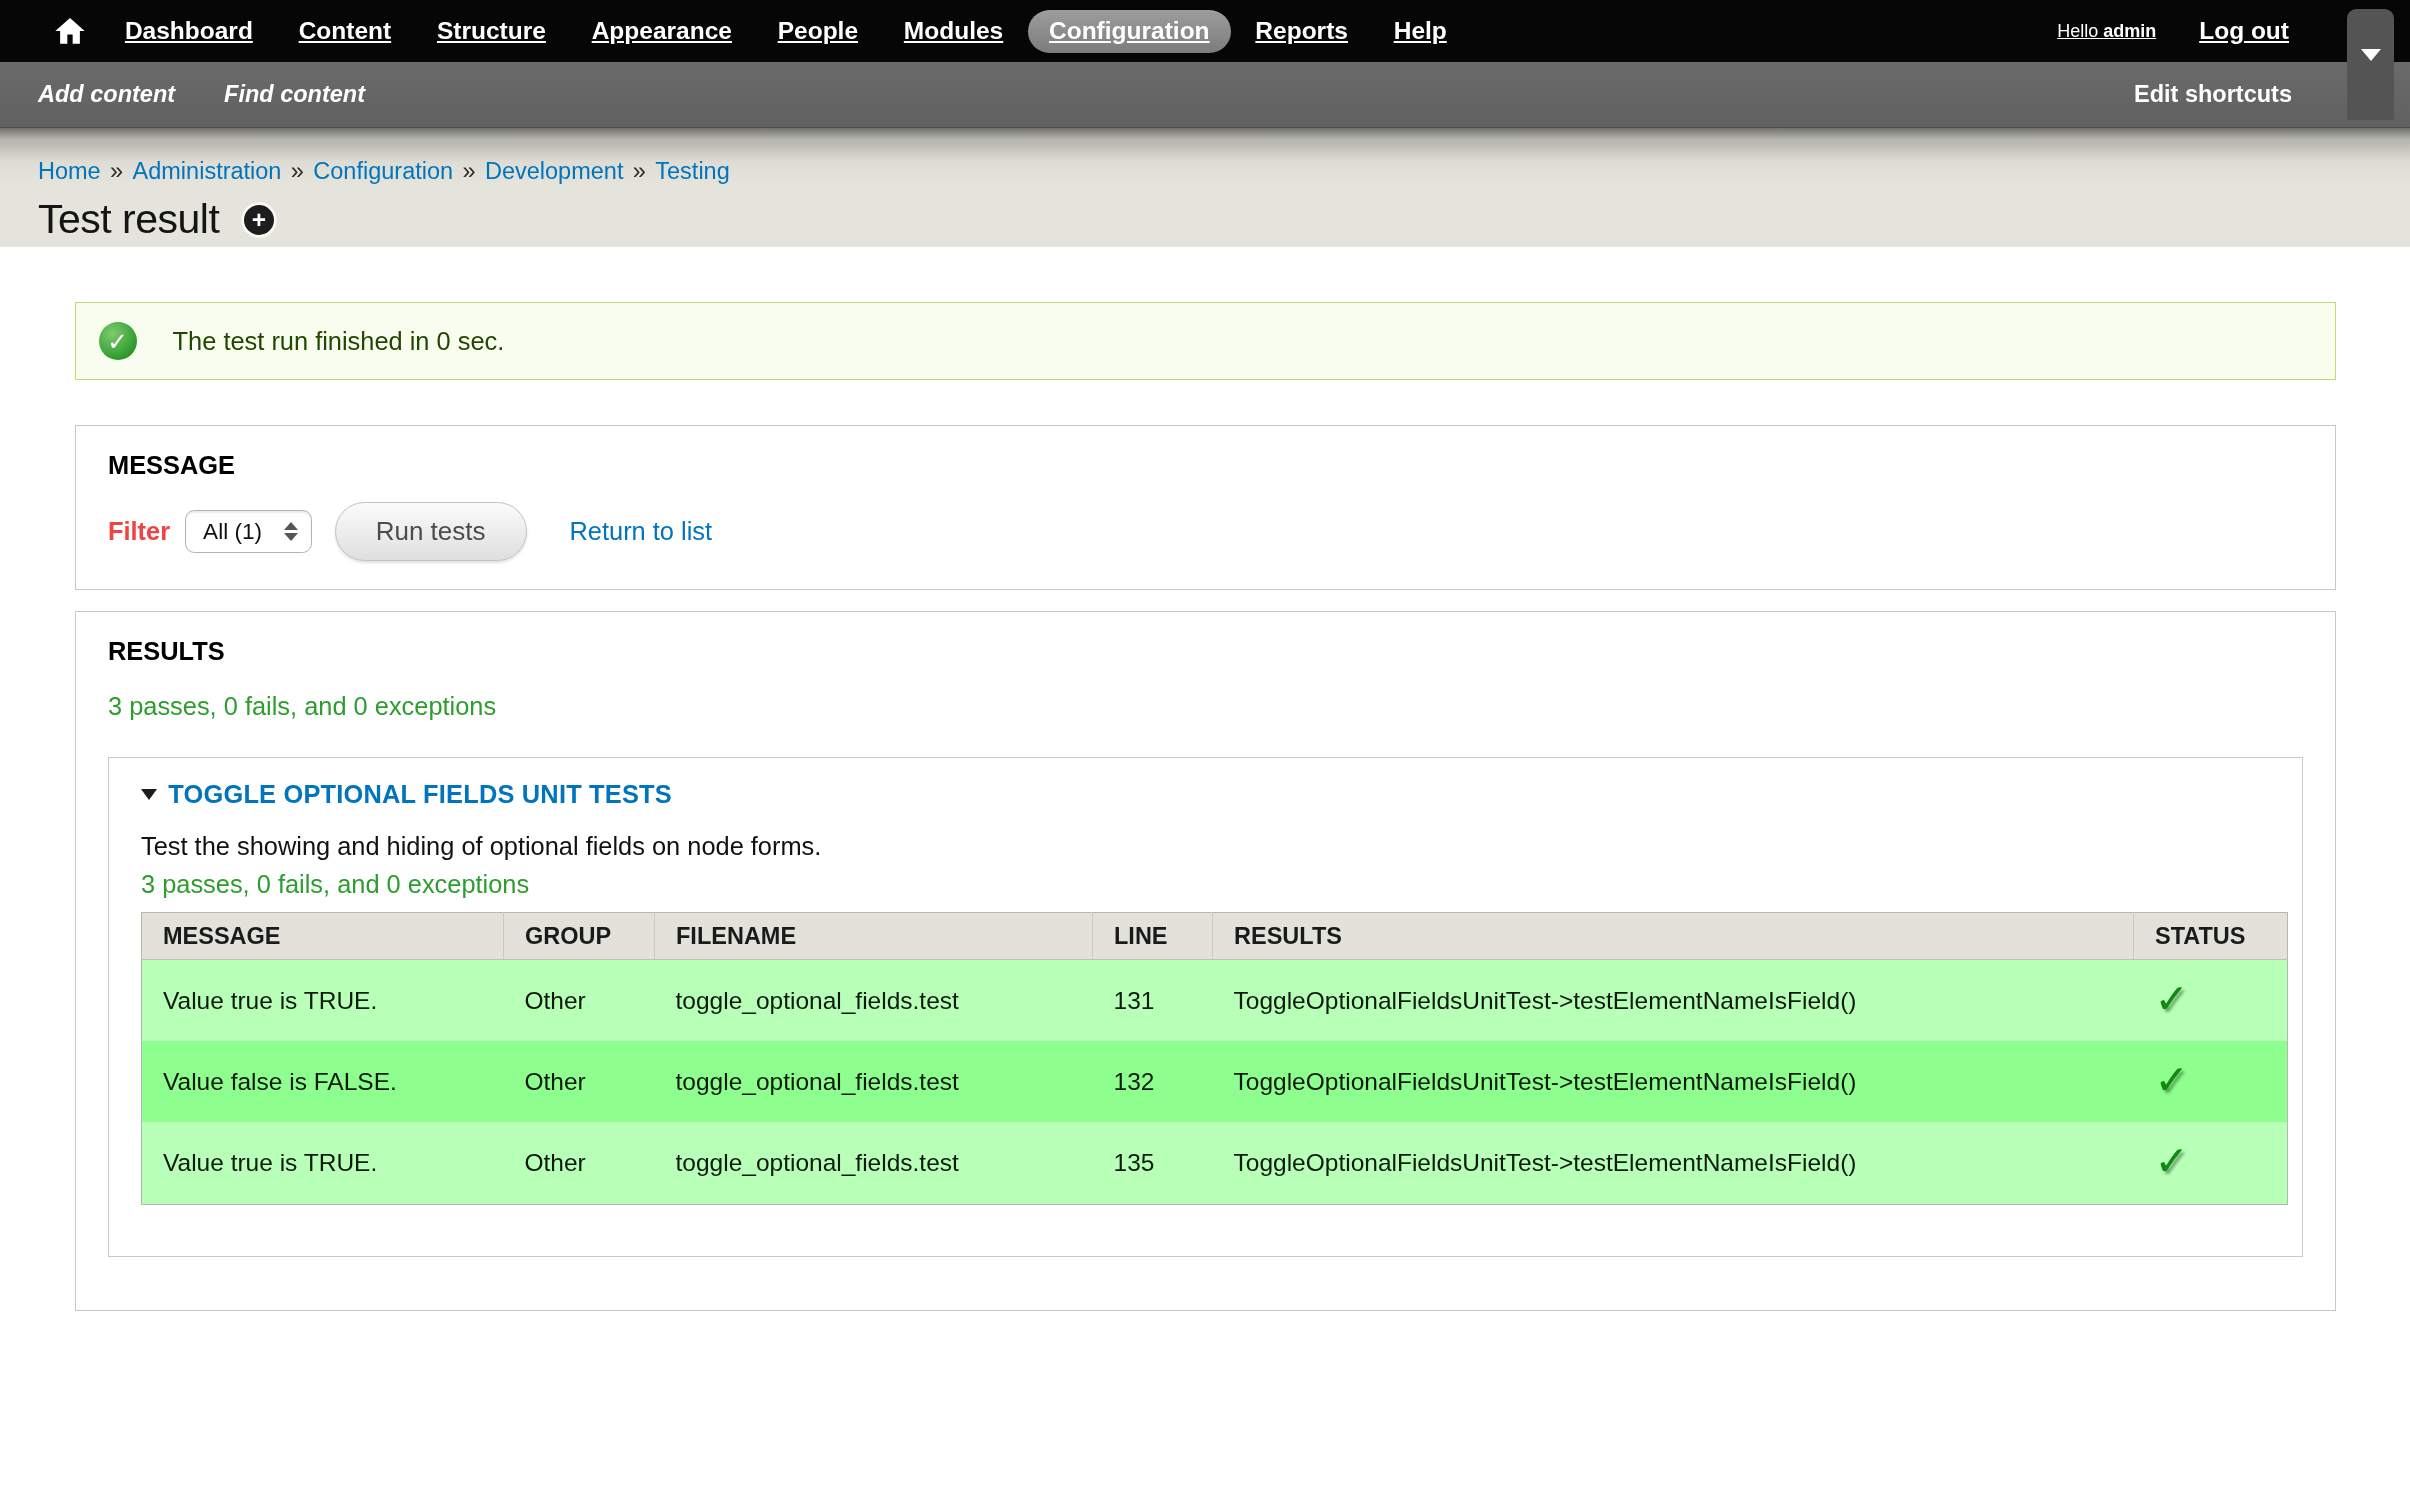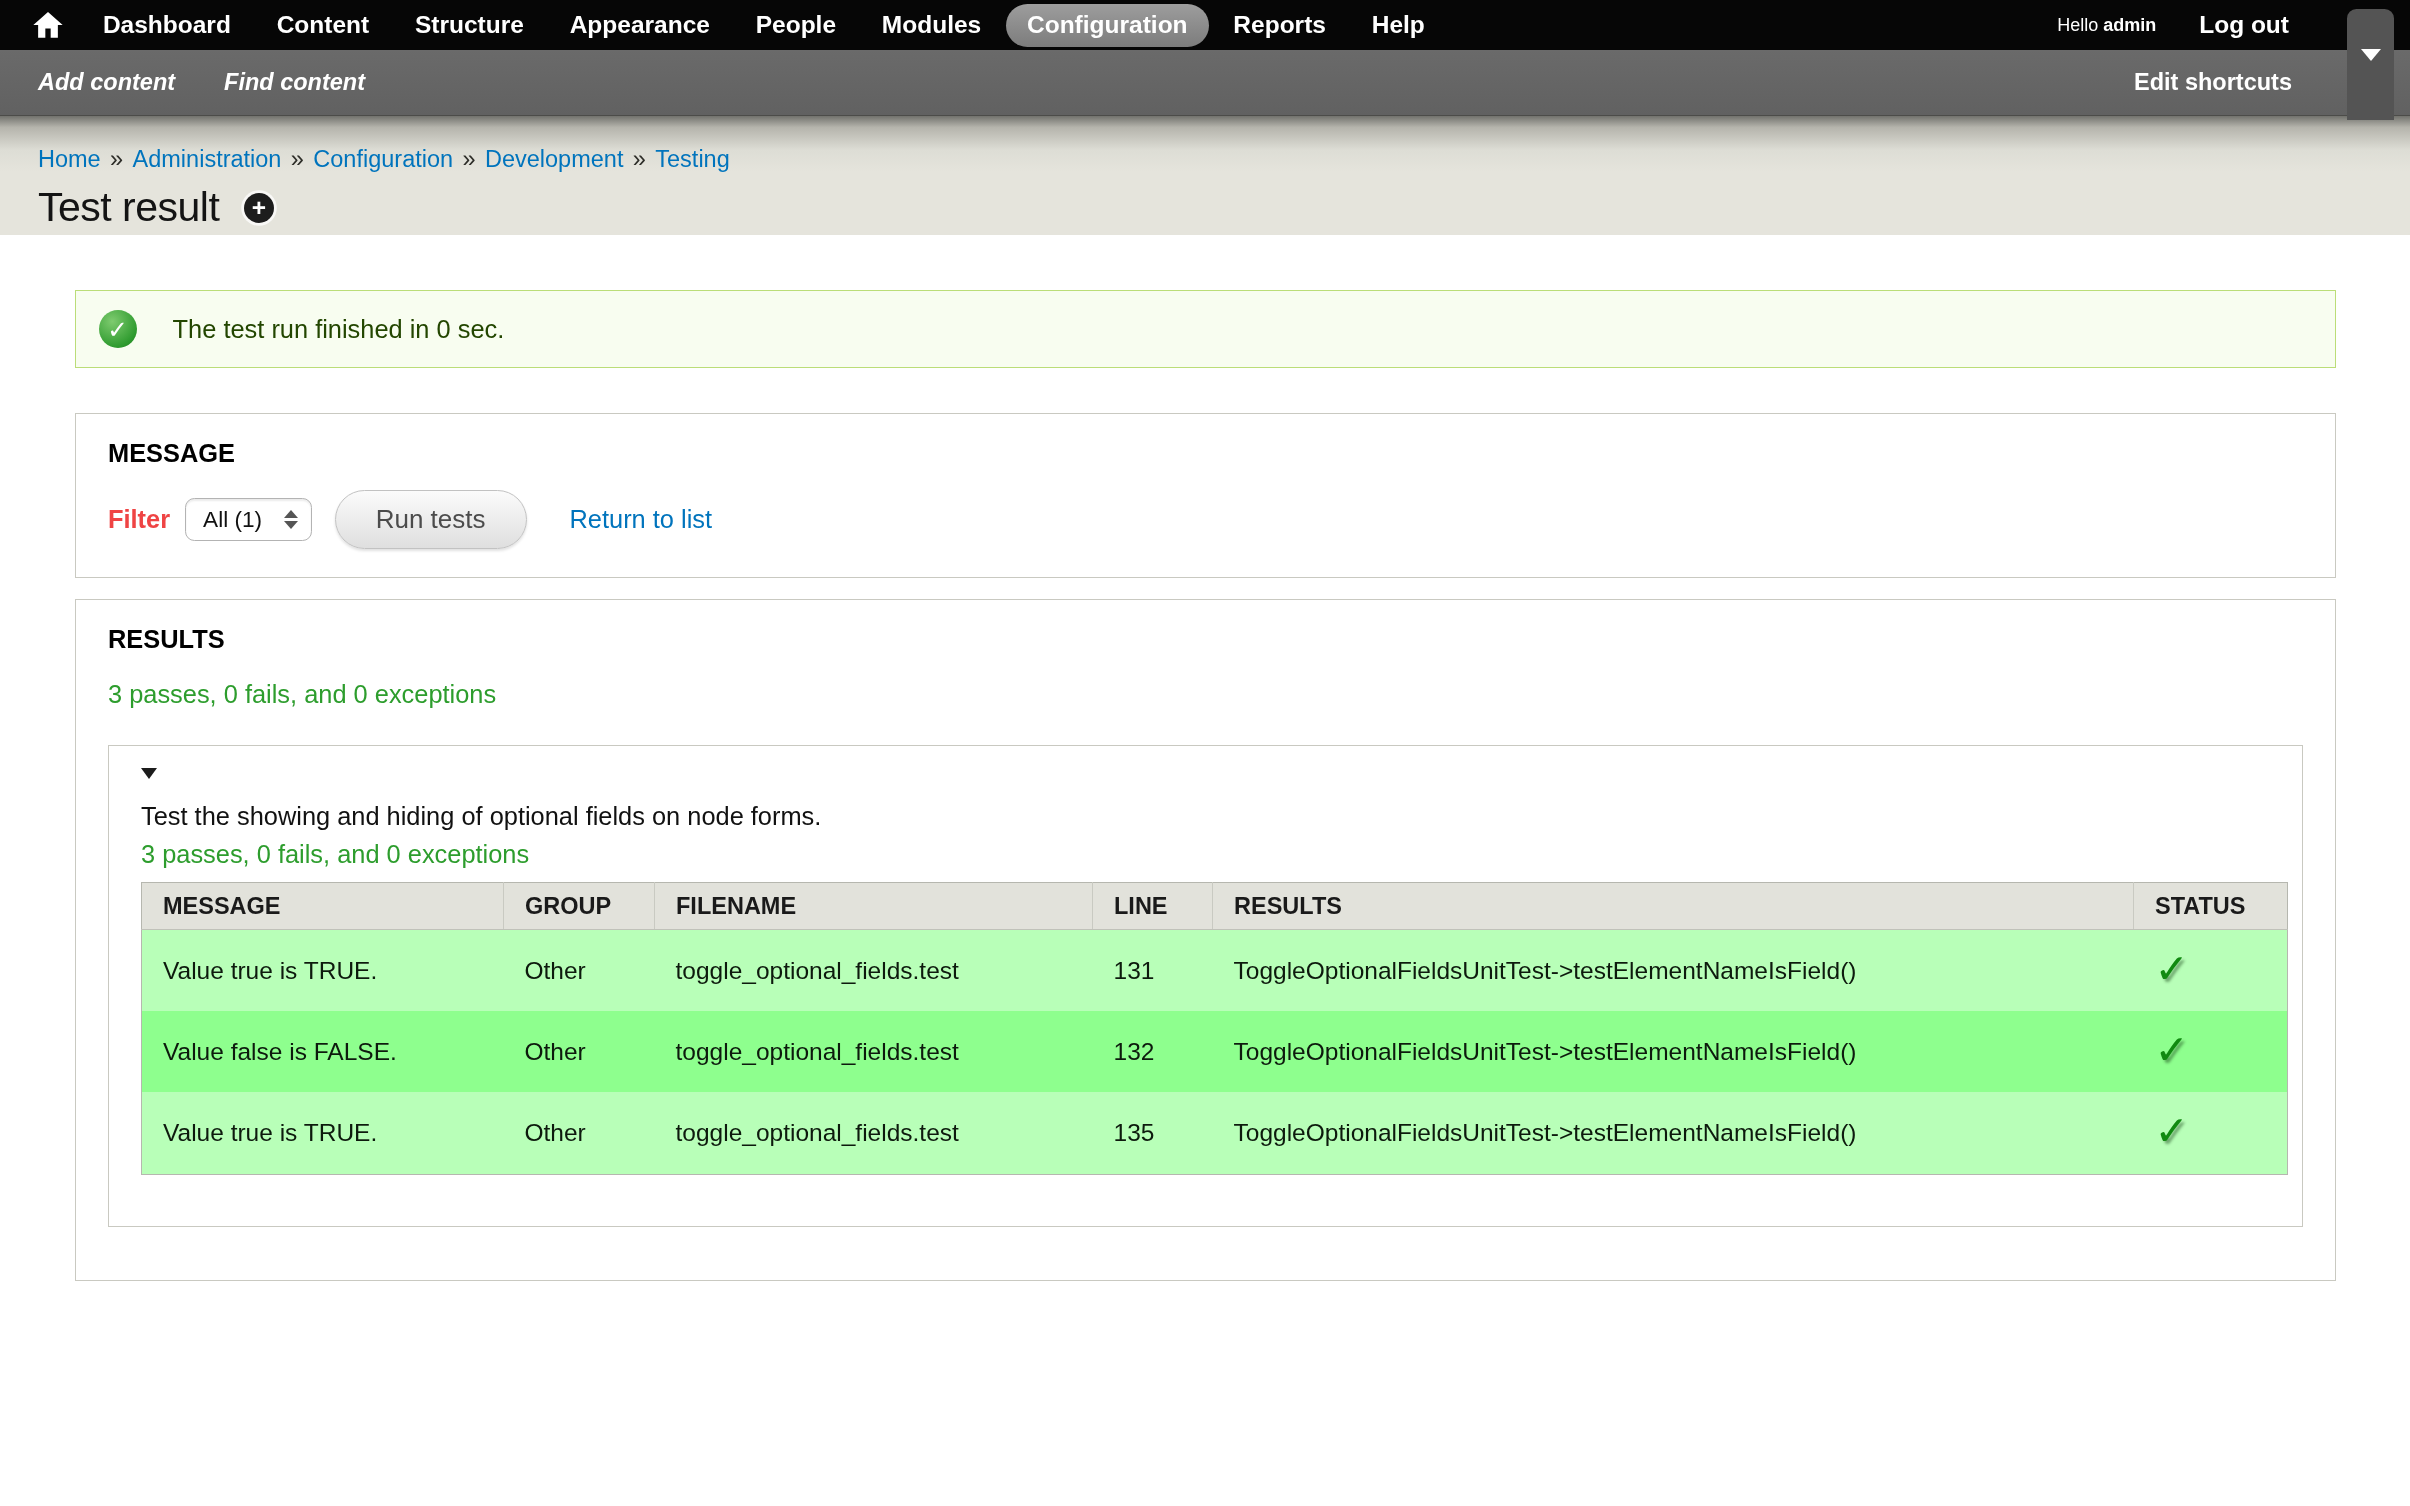--- a/index.html
+++ b/index.html
@@ -18,22 +18,22 @@
   *{box-sizing:border-box;margin:0;padding:0;}
   html,body{width:2411px;height:1507px;overflow:hidden;}
   body{
     font-family:"Liberation Sans","DejaVu Sans",sans-serif;
     font-size:24.5px;color:#222;background:#fff;position:relative;
   }
   a{text-decoration:none;cursor:pointer;}
 
   
   .toolbar{
-    height:50px;background:#060606;display:flex;align-items:center;
-    color:#fff;padding-left:16px;position:relative;z-index:3;
+    height:62px;background:#060606;display:flex;align-items:center;
+    color:#fff;padding-left:38px;position:relative;z-index:3;text-decoration:underline;
   }
   .home-link{display:flex;align-items:center;padding:0 15px;height:100%;}
   .home-link svg{width:34px;height:32px;display:block;}
   .tb-menu{display:flex;align-items:center;height:100%;}
   .tb-item{
     color:#fff;font-weight:bold;font-size:24.5px;padding:7.5px 21px;margin:0 1.9px;
     border-radius:26px;white-space:nowrap;
   }
   .tb-item.active{background:linear-gradient(#9d9d9d,#7c7c7c);}
   .tb-right{margin-left:auto;display:flex;align-items:center;padding-right:122px;}
@@ -232,20 +232,21 @@
     </div>
   </section>
 
   <section class="fieldset results">
     <div class="legend">RESULTS</div>
     <div class="pass-summary">3 passes, 0 fails, and 0 exceptions</div>
 
     <div class="group-fieldset">
       <div class="group-title-row">
         <span class="collapse-arrow"></span>
+        <a class="group-title">TOGGLE OPTIONAL FIELDS UNIT TESTS</a>
       </div>
       <div class="group-desc">Test the showing and hiding of optional fields on node forms.</div>
       <div class="group-summary">3 passes, 0 fails, and 0 exceptions</div>
 
       <table class="results-table">
         <colgroup>
           <col style="width:362px">
             <col style="width:151px">
             <col style="width:438px">
           <col style="width:120px">

